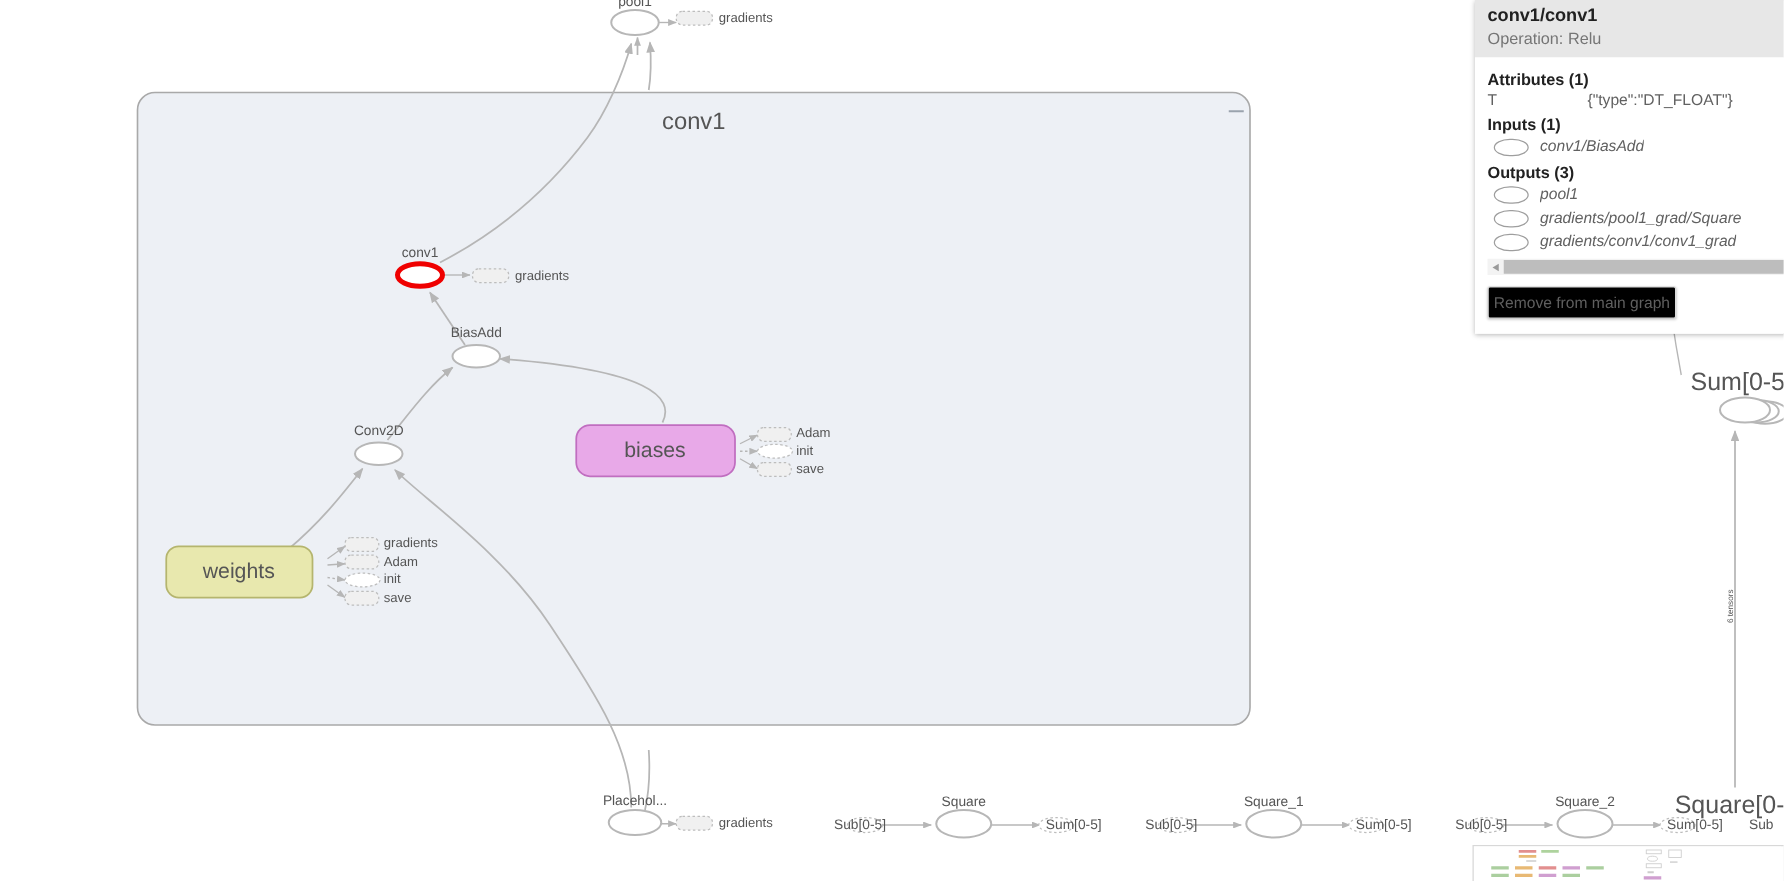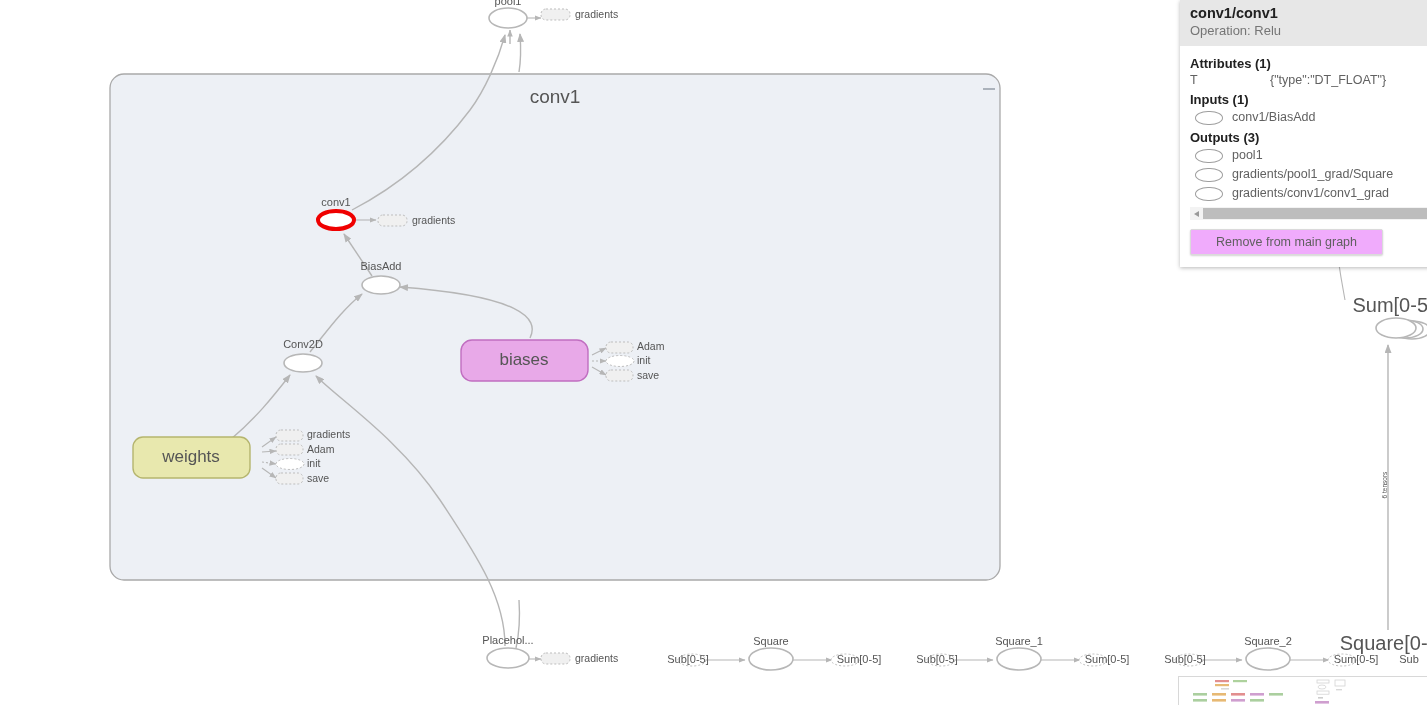--- a/index.html
+++ b/index.html
@@ -150,21 +150,21 @@
     padding-left: 5px;
   }
   .io-chip {
     width: 26px; height: 12px;
     flex: 0 0 26px;
     border: 1.2px solid #9e9e9e;
     border-radius: 13px/7px;
     background: #ffffff;
     margin-right: 9px;
   }
-  .io-name { overflow: hidden; }
+  .io-name { overflow: hidden; font-style: italic; }
   #info-scroll {
     margin: 4px 0 0 0;
     height: 13px;
     background: #f3f3f3;
     display: flex;
     align-items: center;
   }
   #info-scroll .arrow-left {
     width: 13px; height: 13px;
     flex: 0 0 13px;
@@ -185,24 +185,24 @@
     margin-right: 2px;
   }
   #info-actions {
     padding: 9px 10px 12px 10px;
     background: #ffffff;
   }
   #remove-btn {
     display: inline-block;
     font-size: 12.5px;
     color: #5f5f5f;
-    background: #f0abfc;
+    background: #000000;
     border: 1px solid #dadada;
     border-radius: 2px;
-    padding: 5px 25px;
+    padding: 5px 4px;
     box-shadow: 0 1px 2px rgba(0,0,0,0.18);
     cursor: pointer;
     white-space: nowrap;
     text-align: center;
   }
 
   
   #minimap {
     position: absolute;
     left: 1178px;

